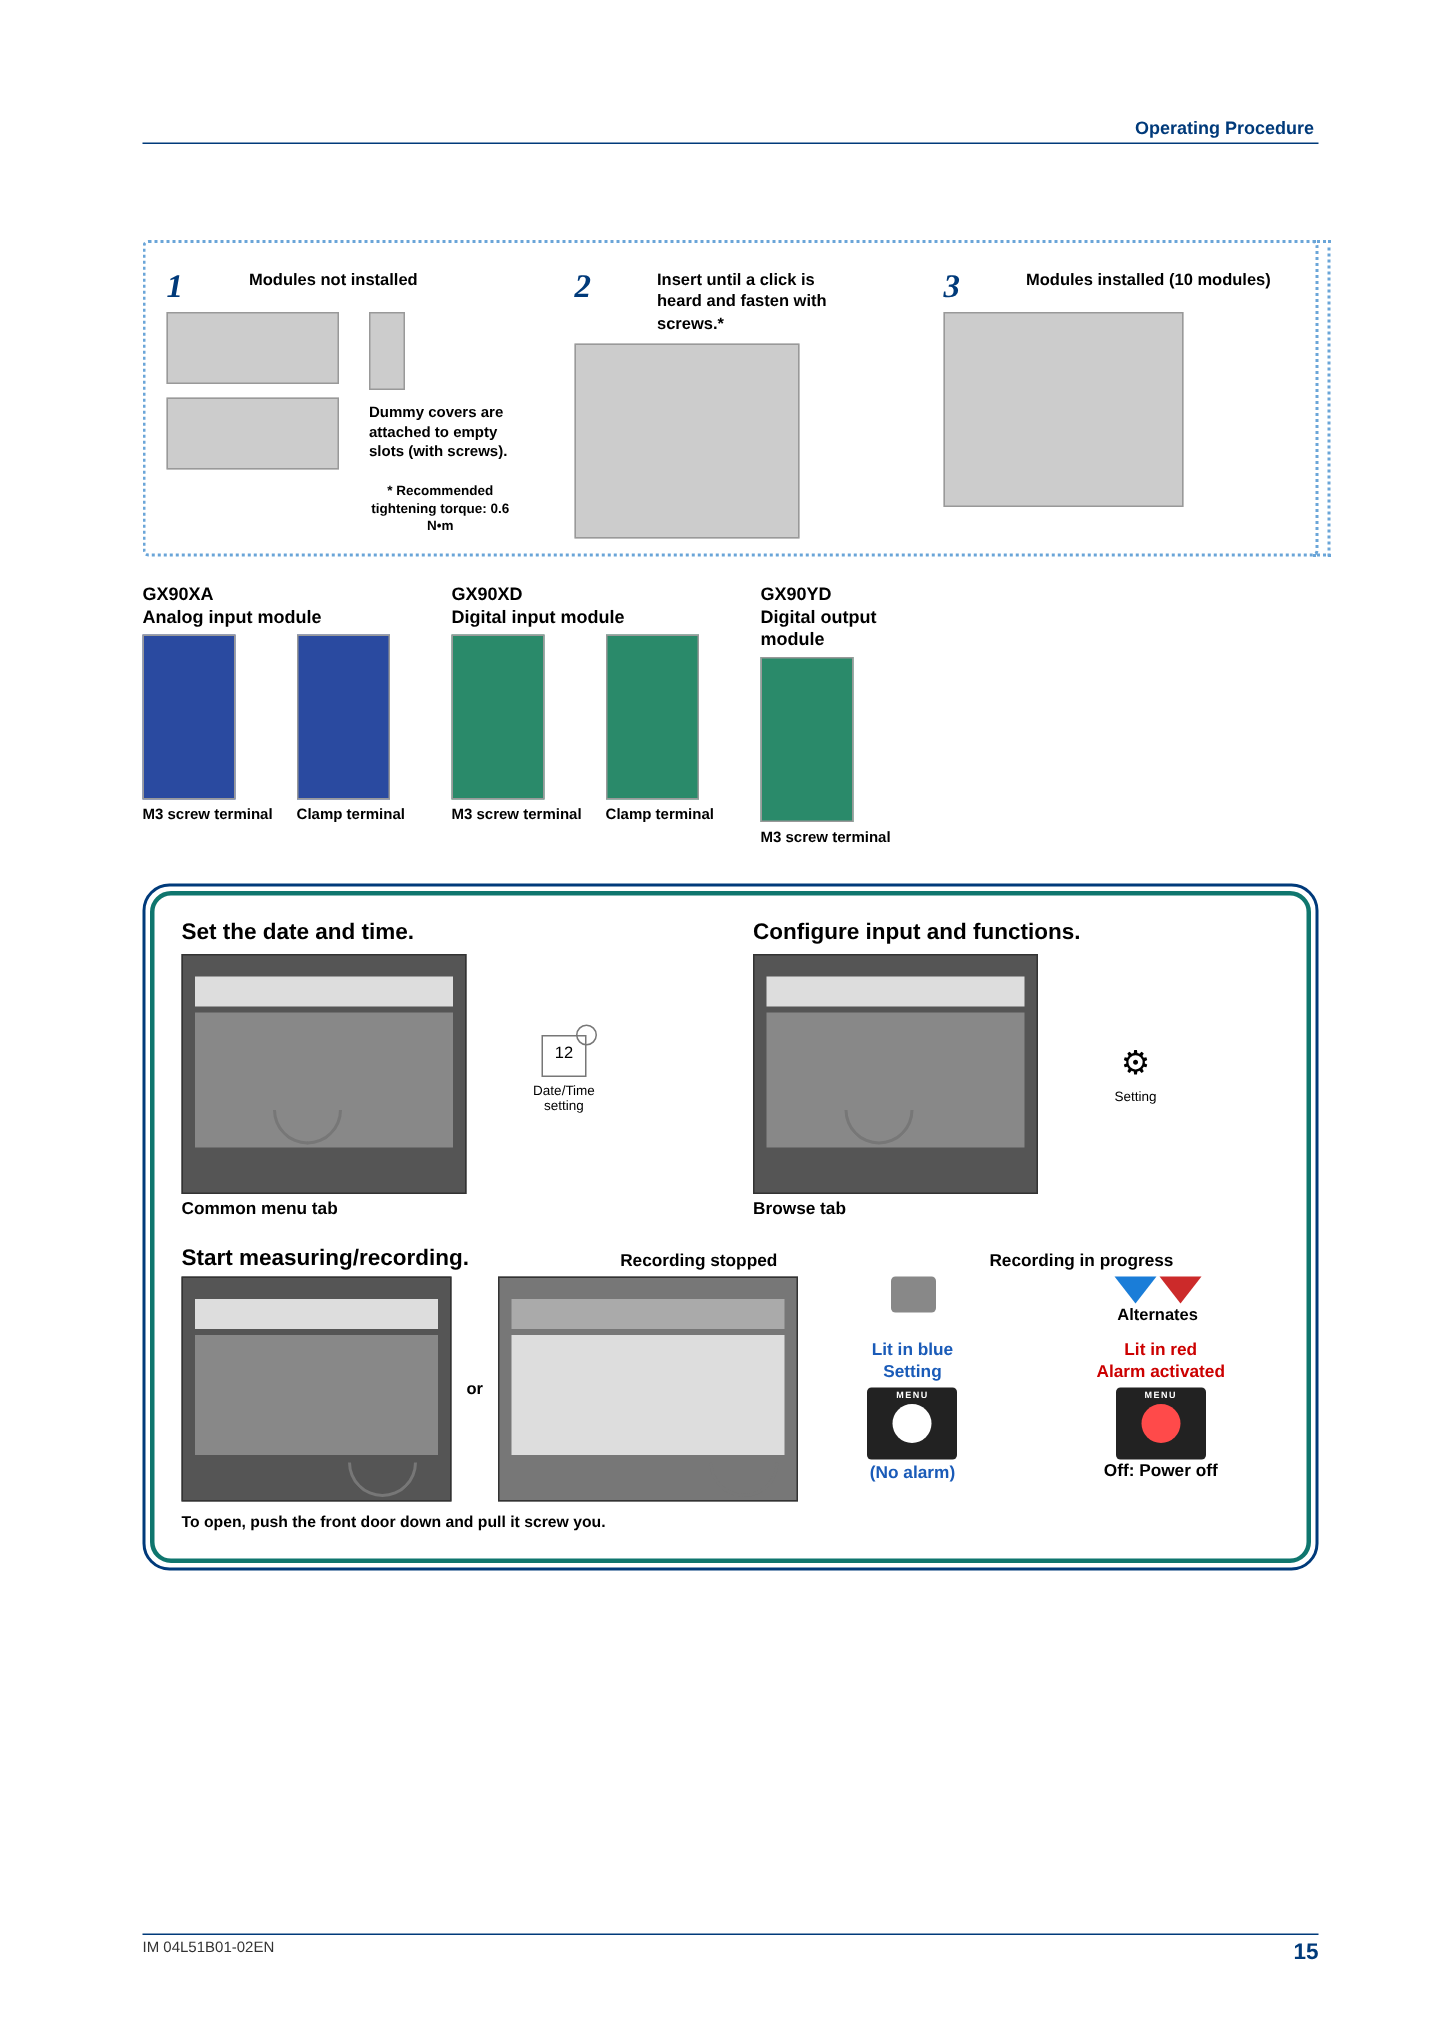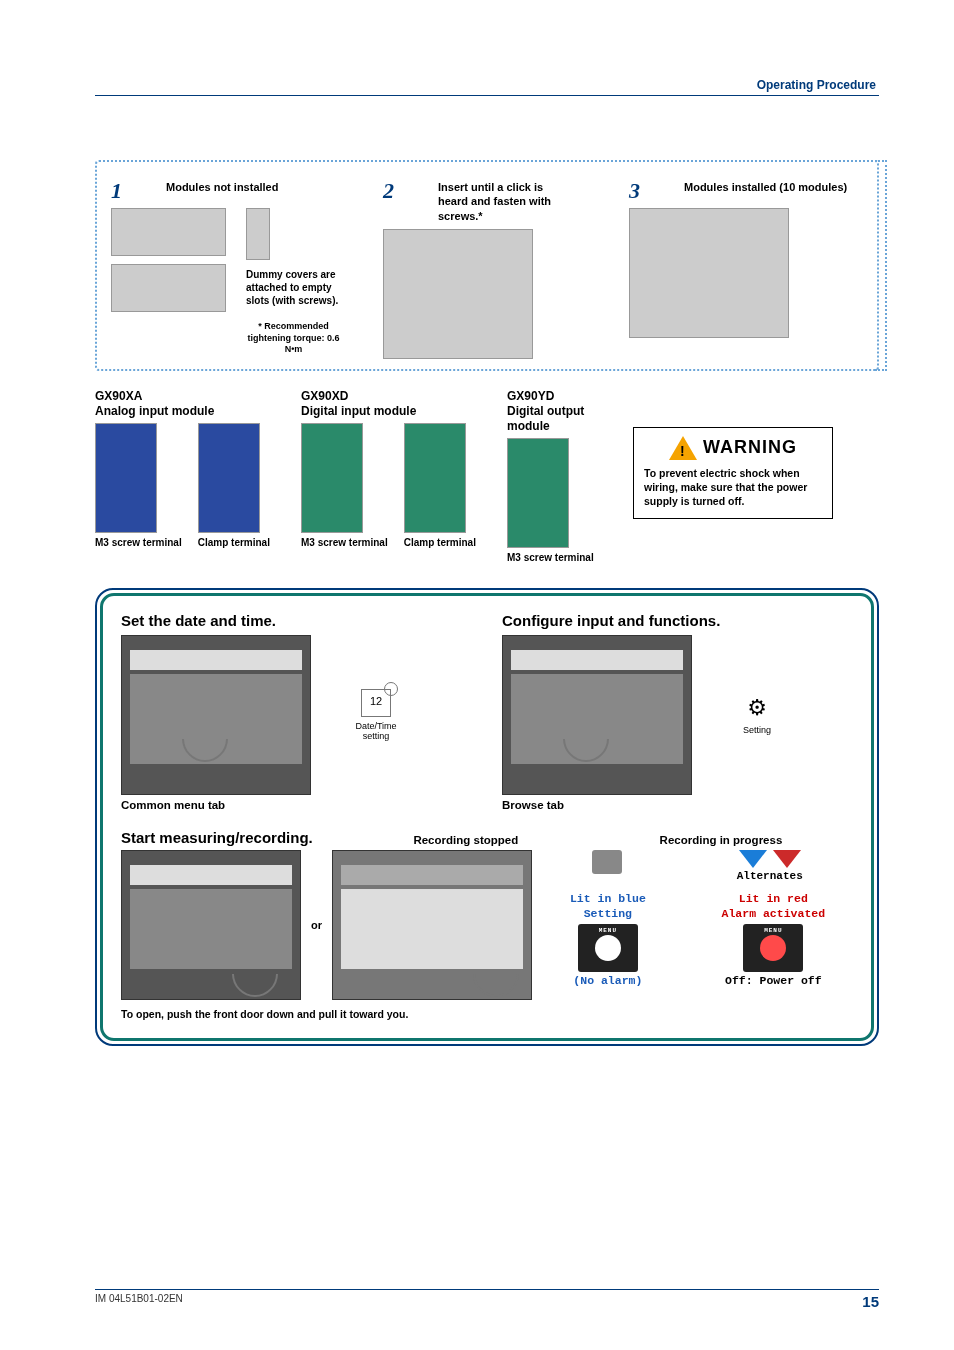--- a/index.html
+++ b/index.html
@@ -141,21 +141,21 @@
     width:46px;height:46px;
     border:2px solid #777;
     border-right-color:transparent;
     border-top-color:transparent;
     border-radius:50%;
     transform:rotate(-45deg);
   }
   .panel-row2 { margin-top: 18px; }
   .rec-row { display: flex; gap: 10px; align-items: flex-start; margin-top:4px; }
   .or-label { font-size:11px; font-weight:bold; align-self:center; }
-  .indicator-col { flex:1;font-family:Liberation Mono, monospace; }
+  .indicator-col { flex:1; }
   .ind-top-row { display:flex; gap:14px; align-items:flex-start; justify-content:space-around; }
   .ind-group { text-align:center; font-size:11px; font-weight:bold; }
   .sd-icon { width:30px; height:24px; background:#888; border-radius:3px; margin:0 auto 2px; }
   .ind-lower { display:flex; gap:20px; justify-content:space-around; margin-top:10px; }
   .status-box {
     width:60px; height:48px;
     background:#222; border-radius:3px;
     display:flex; align-items:center; justify-content:center;
     margin:2px auto;
     position:relative;
@@ -293,27 +293,20 @@
       <div class="mod-imgs">
         <div>
           <div class="img-ph" style="width:62px;height:110px;background:#2a8a6a;"></div>
           <div class="mod-cap">M3 screw terminal</div>
         </div>
       </div>
     </div>
 
     <div class="mod-col">
       <div style="height:14px;"></div>
-      <div class="warn-box">
-        <div class="warn-head">
-          <div class="warn-tri"></div>
-          <span class="warn-word">WARNING</span>
-        </div>
-        <div class="warn-text">To prevent electric shock when wiring, make sure that the power supply is turned off.</div>
-      </div>
     </div>
 
   </div>
 
   <div class="panel-outer">
     <div class="panel-inner">
 
       <div class="panel-row1">
 
         <div class="panel-col">
@@ -404,21 +397,21 @@
                 <div class="status-box red">
                   <span class="mlabel">MENU</span>
                   <div class="dot"></div>
                 </div>
                 <div class="black-b">Off: Power off</div>
               </div>
             </div>
           </div>
         </div>
 
-        <div class="foot-note">To open, push the front door down and pull it toward you.</div>
+        <div class="foot-note">To open, push the front door down and pull it screw you.</div>
       </div>
 
     </div>
   </div>
 
   <div class="footer">
     <span>IM 04L51B01-02EN</span>
     <span class="pg">15</span>
   </div>
 

